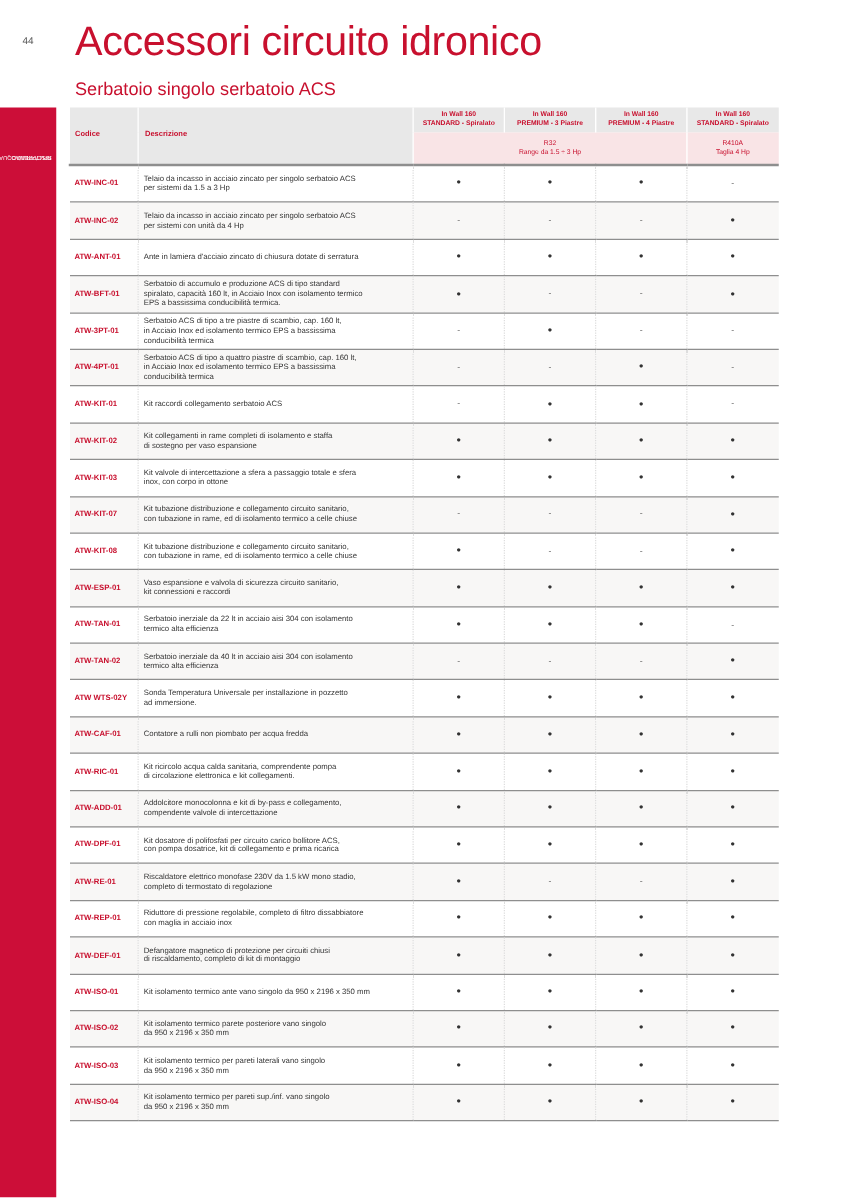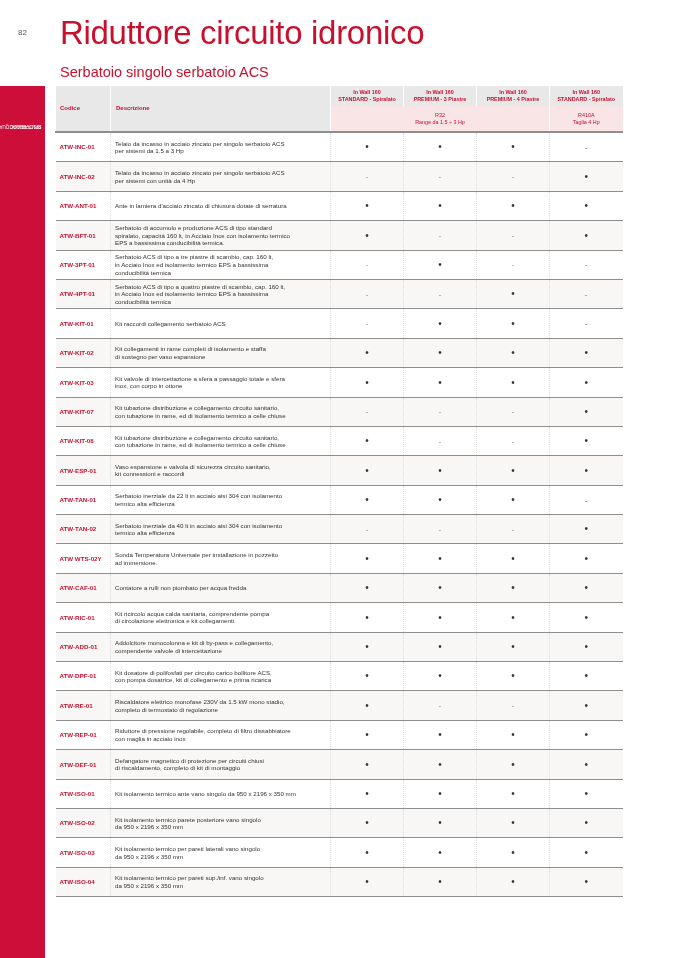--- a/index.html
+++ b/index.html
@@ -48,22 +48,22 @@
   }
   tbody tr:nth-child(even) td { background:#f8f7f6; }
   td.code { color:#c8102e; font-weight:bold; font-size:6.2px; white-space:nowrap; }
   td.desc { color:#333; font-size:6.2px; border-left:1px dotted #ddd; }
   td.mark { text-align:center; border-left:1px dotted #ddd; color:#333; font-size:10px; }
   td.mark .dash { font-size:7px; color:#666; }
 </style>
 </head>
 <body>
 
-<div class="page-num">82</div>
-<div class="title">Riduttore circuito idronico</div>
+<div class="page-num">44</div>
+<div class="title">Accessori circuito idronico</div>
 <div class="subtitle">Serbatoio singolo serbatoio ACS</div>
 
 <div class="side-tab"></div>
 <div class="side-tab-text">
   <span>
       <span style="display: block;">SPLIT ARIA/ACQUA</span>
       <span style="display: block;">RISC/FREDDO</span>
     </span>
 </div>
 

